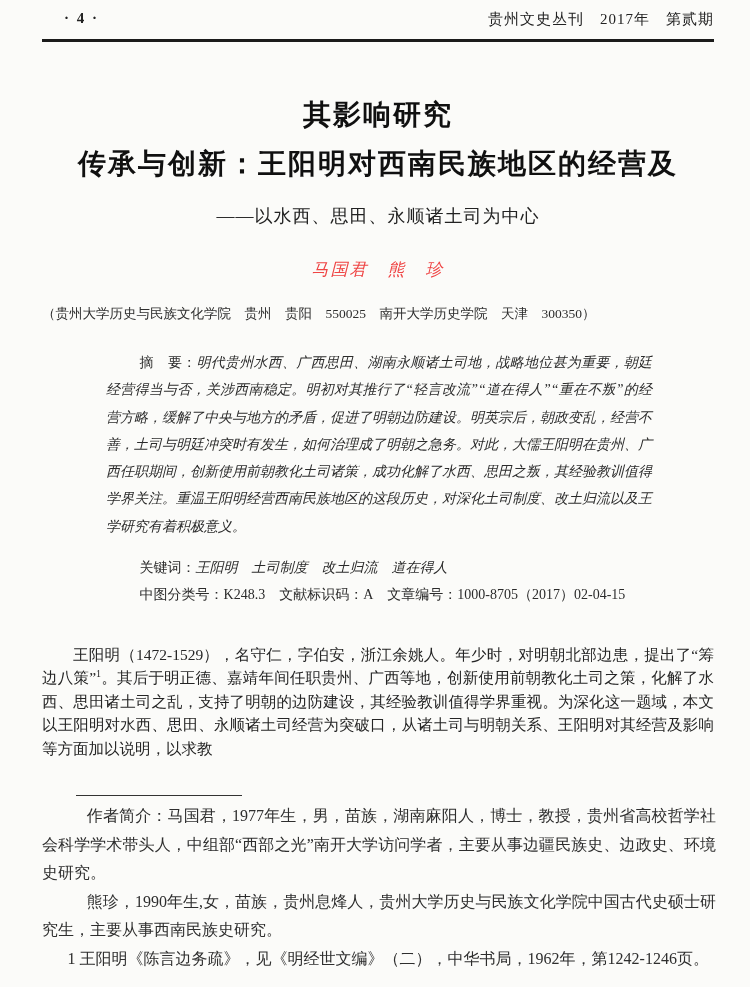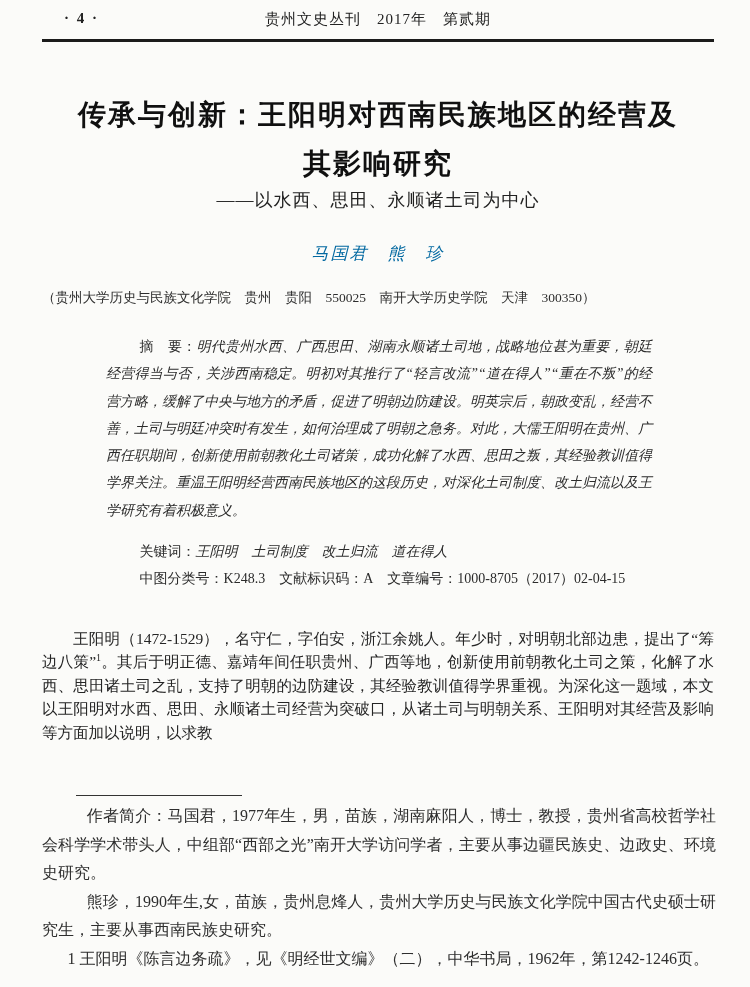--- a/index.html
+++ b/index.html
@@ -24,50 +24,51 @@
   }
   .page-num {
     position: absolute;
     left: 22px;
     top: 0;
     font-size: 15px;
     font-weight: bold;
     letter-spacing: 2px;
   }
   .journal-line {
-    text-align: center;
+    text-align: right;
     letter-spacing: 1px;
   }
   .header-rule {
     border: 0;
     border-top: 3px solid #1b1b1b;
     margin-top: 7px;
   }
   
   .title {
     margin-top: 48px;
     text-align: center;
     font-size: 28px;
     font-weight: bold;
     color: #101010;
     letter-spacing: 2px;
     line-height: 1.75;
   }
   .subtitle {
+    margin-top: 16px;
     text-align: center;
     font-size: 18px;
     color: #222;
     letter-spacing: 1px;
   }
   .authors {
     margin-top: 30px;
     text-align: center;
     font-size: 17px;
     font-style: italic;
-    color: #0369a1;
+    color: #ef4444;
     letter-spacing: 2px;
   }
   .affiliation {
     margin-top: 24px;
     text-align: left;
     font-size: 13.5px;
     color: #2d2d2d;
   }
   
   .abstract-block {
@@ -130,22 +131,22 @@
 
 <div class="page">
 
   <div class="running-header">
     <span class="page-num">· 4 ·</span>
     <div class="journal-line">贵州文史丛刊　2017年　第贰期</div>
   </div>
   <hr class="header-rule">
 
   <div class="title">
+    <div>其影响研究</div>
     <div>传承与创新：王阳明对西南民族地区的经营及</div>
-    <div>其影响研究</div>
   </div>
   <div class="subtitle">——以水西、思田、永顺诸土司为中心</div>
   <div class="authors">马国君　熊　珍</div>
   <div class="affiliation">（贵州大学历史与民族文化学院　贵州　贵阳　550025　南开大学历史学院　天津　300350）</div>
 
   <div class="abstract-block">
     <p class="abstract-text kai"><span class="label-hei">摘　要：</span><span>明代贵州水西、广西思田、湖南永顺诸土司地，战略地位甚为重要，朝廷经营得当与否，关涉西南稳定。明初对其推行了“轻言改流”“道在得人”“重在不叛”的经营方略，缓解了中央与地方的矛盾，促进了明朝边防建设。明英宗后，朝政变乱，经营不善，土司与明廷冲突时有发生，如何治理成了明朝之急务。对此，大儒王阳明在贵州、广西任职期间，创新使用前朝教化土司诸策，成功化解了水西、思田之叛，其经验教训值得学界关注。重温王阳明经营西南民族地区的这段历史，对深化土司制度、改土归流以及王学研究有着积极意义。</span></p>
     <p class="kw-line kai"><span class="label-hei">关键词：</span><span>王阳明　土司制度　改土归流　道在得人</span></p>
     <p class="clc-line"><span class="label-hei">中图分类号：</span><span class="roman seg">K248.3</span><span class="label-hei">文献标识码：</span><span class="roman seg">A</span><span class="label-hei">文章编号：</span><span class="roman">1000-8705（2017）02-04-15</span></p>
   </div>

